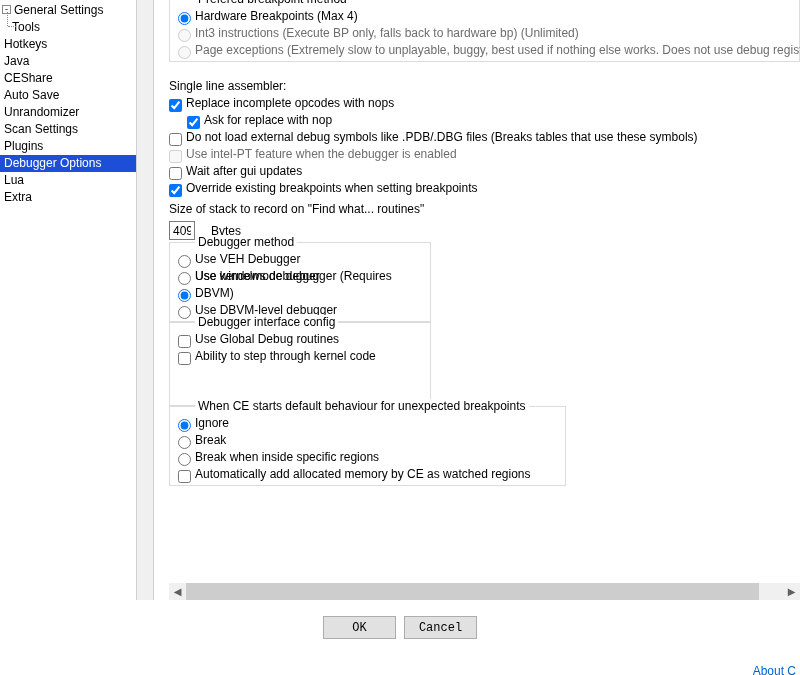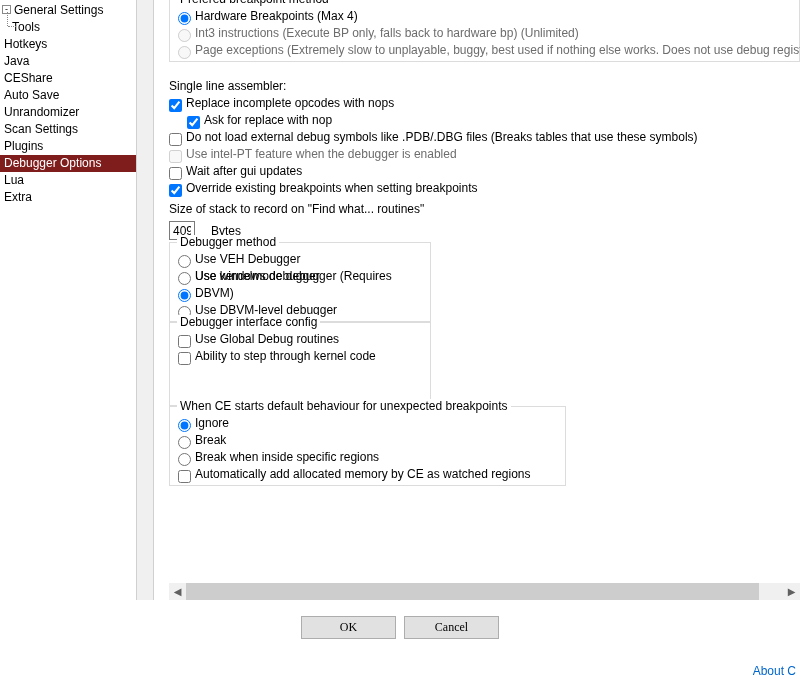--- a/index.html
+++ b/index.html
@@ -1,41 +1,41 @@
 <!DOCTYPE html>
 <html><head>
 <meta charset="utf-8">
 <style>
 html,body{margin:0;padding:0;height:100%;overflow:hidden}
 body{font-family:"Segoe UI",Tahoma,sans-serif;font-size:12px;color:#000;background:#fff}
 .main{display:flex;height:600px}
 .tree{width:153px;border-right:1px solid #d0d0d0;padding:2px 0;overflow:hidden;position:relative}
 .tree::after{content:"";position:absolute;right:0;top:0;bottom:0;width:16px;background:#f0f0f0;border-left:1px solid #d0d0d0}
 .tree-item{padding:1px 4px;line-height:15px;white-space:nowrap;cursor:default}
-.tree-item.sel{background:#7f1d1d;color:#fff}
+.tree-item.sel{background:#1d4ed8;color:#fff}
 .tree-child{padding-left:12px;line-height:15px;position:relative}
 .tree-child::before{content:"";position:absolute;left:7px;top:-7px;width:1px;height:14px;border-left:1px dotted #888}
 .tree-child::after{content:"";position:absolute;left:8px;top:7px;width:8px;height:1px;border-top:1px dotted #888}
 .tree-item.root{position:relative;padding-left:14px}
 .tree-item.root .exp{position:absolute;left:2px;top:3px;width:9px;height:9px;border:1px solid #888;background:#fff;font-size:9px;line-height:7px;text-align:center;box-sizing:border-box}
 .content{flex:1;position:relative;overflow:hidden}
 .content-inner{position:absolute;left:15px;top:0;right:0;bottom:18px;overflow:hidden}
 .row{display:flex;align-items:flex-end;height:17px;line-height:17px}
 .row input[type=checkbox],.row input[type=radio]{margin:0 4px 0 0;width:13px;height:13px}
 .row.disabled{color:#6d6d6d}
 .fieldset{position:relative;border:1px solid #dcdcdc;margin-top:0}
-.fieldset .legend{position:absolute;top:-8px;left:7px;background:#fff;padding:0 3px;font-size:12px}
+.fieldset .legend{position:absolute;top:-8px;left:25px;background:#fff;padding:0 3px;font-size:12px}
 .fieldset .inner{padding:8px 8px 2px 8px}
 input.txt{font-family:inherit;font-size:12px;height:19px;box-sizing:border-box;padding:1px 3px;border:1px solid #7a7a7a}
 .scroll-h{position:absolute;left:15px;right:0;bottom:0;height:17px;background:#f0f0f0;display:flex;align-items:stretch}
 .scroll-h .arr{width:17px;display:flex;align-items:center;justify-content:center;color:#606060;font-size:10px;cursor:default}
 .scroll-h .track{flex:1;background:#f0f0f0;position:relative}
 .scroll-h .thumb{position:absolute;top:0;bottom:0;left:0;width:96%;background:#cdcdcd}
 .footer{height:72px;display:flex;justify-content:center;align-items:flex-start;padding-top:16px;position:relative}
-.footer button{font-family:Liberation Serif, serif;font-size:12px;width:95px;height:23px;margin:0 4px;background:#e1e1e1;border:1px solid #adadad;cursor:default}
+.footer button{font-family:Liberation Mono, monospace;font-size:12px;width:73px;height:23px;margin:0 4px;background:#e1e1e1;border:1px solid #adadad;cursor:default}
 .footer .about{position:absolute;right:4px;bottom:10px;color:#0066cc}
 </style>
 </head>
 <body>
 
 <div class="main">
   <div class="tree" id="tree">
       <div class="tree-item root"><span class="exp">-</span><span>General Settings</span></div>
       <div class="tree-item tree-child">Tools</div>
       <div class="tree-item">Hotkeys</div>

